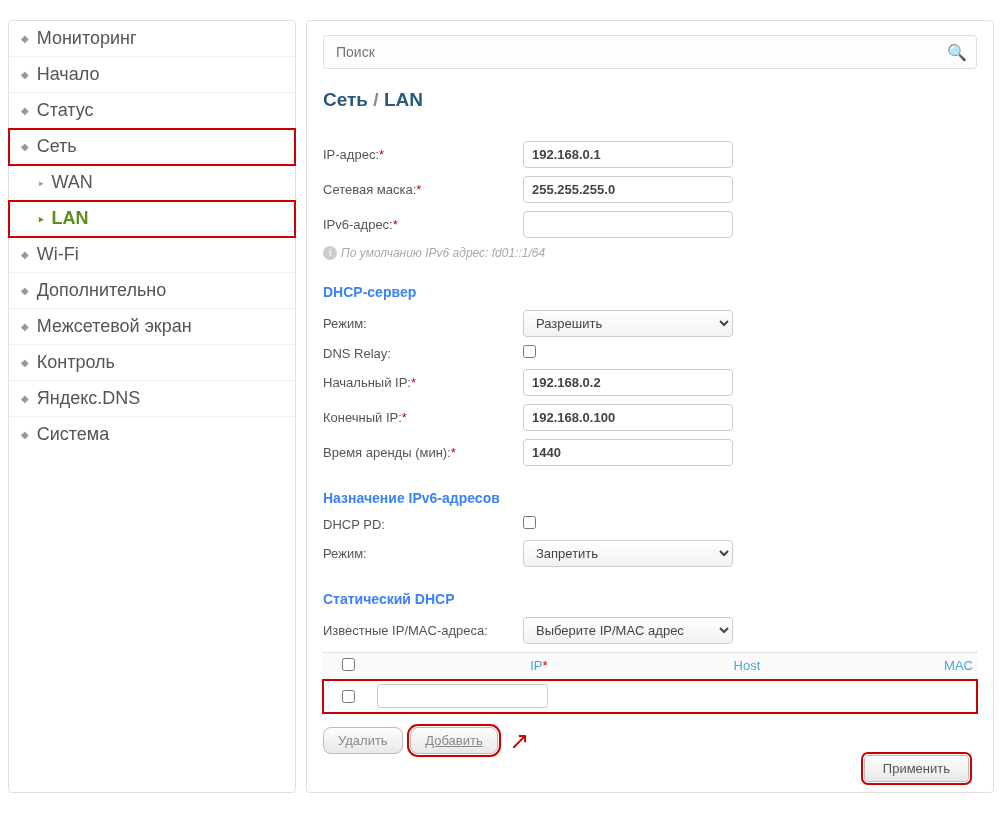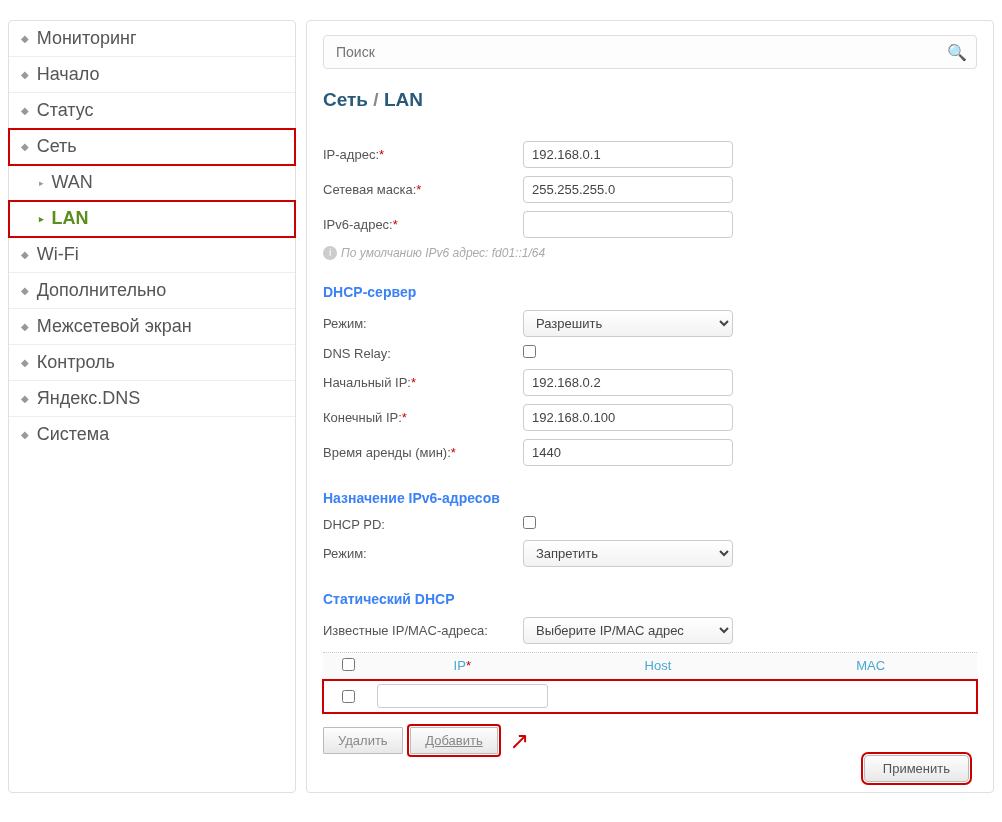--- a/index.html
+++ b/index.html
@@ -20,43 +20,43 @@
 .main { flex: 1; background: #fff; border: 1px solid #e0e0e0; border-radius: 4px; padding: 14px 16px; position: relative; }
 .search-box { width: 100%; border: 1px solid #ddd; border-radius: 4px; padding: 8px 27px 8px 12px; font-size: 14px; color: #999; background: #fdfdfd; margin-bottom: 20px; }
 .search-wrap { position: relative; }
 .mag-icon { position: absolute; right: 10px; top: 8px; color: #bbb; font-size: 16px; }
 .bc { font-size: 19px; color: #2a5a7a; margin-bottom: 30px; font-weight: bold; }
 .bc .sep { color: #888; }
 
 .form-row { display: flex; align-items: center; margin-bottom: 8px; }
 .form-label { width: 200px; color: #555; font-size: 13px; }
 .form-label .req { color: #c00; }
-.form-input { width: 210px; border: 1px solid #ccc; border-radius: 4px; padding: 5px 8px; font-size: 13px; color: #444; background: #fff; }
+.form-input { width: 210px; border: 1px solid #ccc; border-radius: 4px; padding: 5px 8px; font-size: 13px; color: #444; background: #fff; font-weight: bold; }
 .form-select { width: 210px; border: 1px solid #ccc; border-radius: 4px; padding: 4px 8px; font-size: 13px; color: #444; background: linear-gradient(#fff,#f2f2f2); }
 .hint { color: #aaa; font-style: italic; font-size: 12px; padding-left: 18px; position: relative; margin-top: 2px; margin-bottom: 24px; }
 .hint .i-icon { position: absolute; left: 0; top: 0; width: 14px; height: 14px; border-radius: 50%; background: #ccc; color: #fff; text-align: center; line-height: 14px; font-size: 10px; font-style: normal; }
 
 .section-title { color: #3b82f6; font-weight: bold; font-size: 14px; margin-bottom: 10px; margin-top: 6px; }
 .section { margin-bottom: 24px; }
 
 .table-head { display: flex; border-top: 1px dotted #ccc; border-bottom: 1px dotted #ccc; background: #fafafa; }
-.th { padding: 5px 4px; color: #4aa8d4; font-size: 13px; text-align: center; }
+.th { padding: 5px 4px; color: #4aa8d4; font-size: 13px; text-align: right; }
 .th .req { color: #c00; }
 .col-cb { width: 50px; text-align: center; }
 .col-ip { flex: 1; }
 .col-mac { flex: 1.2; }
 .col-host { flex: 1.2; }
 
 .table-row { display: flex; border-bottom: 1px dotted #ccc; outline: 2px solid #c00; outline-offset: -1px; position: relative; }
 .td { padding: 4px; }
 .td input[type="text"] { width: 100%; border: 1px solid #ccc; border-radius: 3px; padding: 4px; font-size: 12px; }
 .td.col-cb { display: flex; justify-content: center; align-items: center; }
 
 .btn-row { margin-top: 10px; position: relative; }
-.btn { border: 1px solid #bbb; border-radius: 1px; padding: 5px 14px; font-size: 13px; color: #888; background: linear-gradient(#fdfdfd,#e8e8e8); cursor: pointer; margin-right: 4px; }
+.btn { border: 1px solid #bbb; border-radius: 8px; padding: 5px 14px; font-size: 13px; color: #888; background: linear-gradient(#fdfdfd,#e8e8e8); cursor: pointer; margin-right: 4px; }
 .btn.hl { outline: 2px solid #c00; outline-offset: 1px; text-decoration: underline; }
 .add-arrow { color: #c00; font-size: 24px; position: relative; top: 4px; left: 4px; }
 
 .footer-btn { position: absolute; bottom: 10px; right: 24px; }
 .apply-btn { border: 1px solid #bbb; border-radius: 4px; padding: 5px 18px; font-size: 13px; color: #555; background: linear-gradient(#fdfdfd,#e8e8e8); cursor: pointer; outline: 2px solid #c00; outline-offset: 1px; }
 
 .checkbox-cell { width: 210px; }
 </style>
 </head>
 <body>

